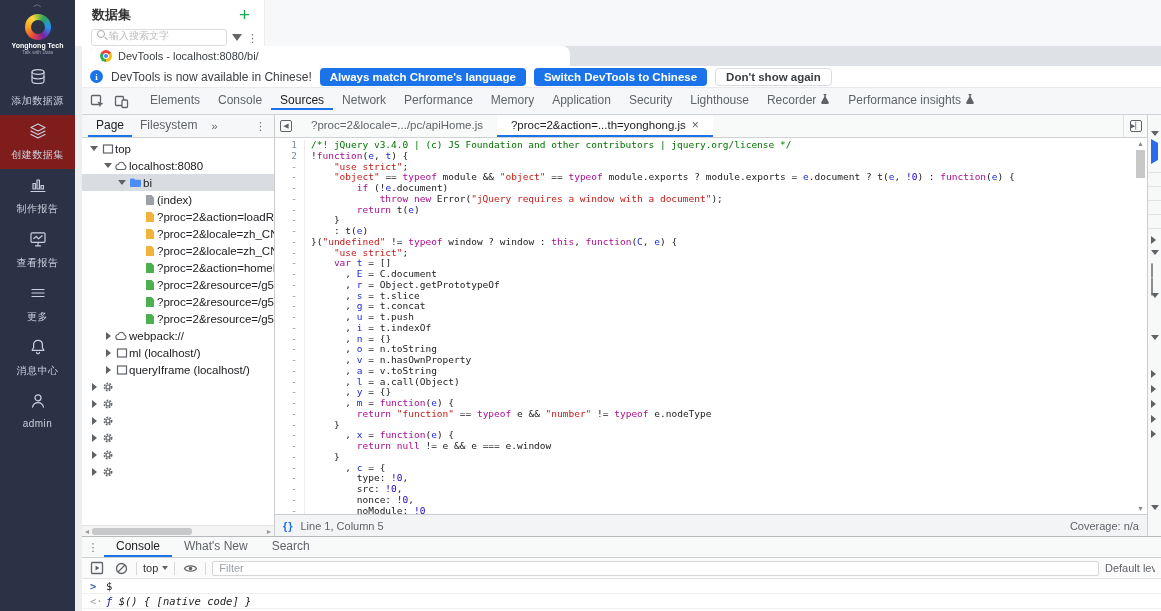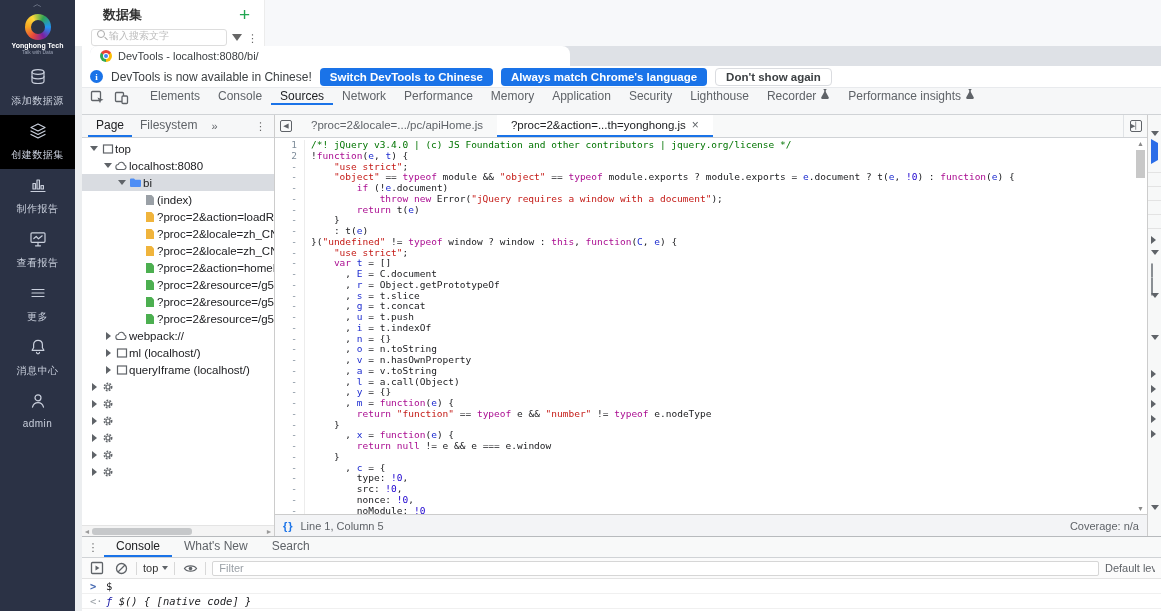--- a/index.html
+++ b/index.html
@@ -11,28 +11,28 @@
   .app-sidebar { position:absolute; left:0; top:0; width:75px; height:611px;
     background:#2b3245; color:#c9cfdc; display:flex; flex-direction:column; align-items:center; }
   .sb-chevron { height:10px; font-size:9px; color:#8e96a8; line-height:8px; }
   .sb-logo { margin-top:4px; margin-bottom:6px; text-align:center; }
   .logo-ring { width:26px; height:26px; border-radius:50%; margin:0 auto 2px;
     background:conic-gradient(from 210deg,#e8483a,#f6a623,#ffd93b,#31a354,#2196f3,#7b1fa2,#e8483a); position:relative; }
   .logo-ring::after { content:""; position:absolute; inset:6px; border-radius:50%; background:#2b3245; }
   .logo-title { font-size:7px; font-weight:bold; color:#fff; white-space:nowrap; }
   .logo-sub { font-size:5px; color:#9aa2b5; white-space:nowrap; }
   .sb-item { width:75px; padding:6px 0 7px; display:flex; flex-direction:column; align-items:center; gap:3px; cursor:pointer; }
-  .sb-item.sel { background:#000000; }
+  .sb-item.sel { background:#7f1d1d; }
   .sb-item svg { stroke:#c9cfdc; fill:none; stroke-width:1.2; stroke-linecap:round; stroke-linejoin:round; }
   .sb-label { font-size:10px; color:#c9cfdc; letter-spacing:.5px; }
 
   
   .app-top { position:absolute; left:75px; top:0; width:1086px; height:46px; background:#f7f8fa; }
   .dataset-panel { position:absolute; left:0; top:0; width:190px; height:46px; background:#fff; border-right:1px solid #ececec; }
-  .dp-titlebar { display:flex; align-items:center; padding:6px 14px 0 28px; }
+  .dp-titlebar { display:flex; align-items:center; padding:6px 14px 0 17px; }
   .dp-title { font-size:13px; color:#333; font-weight:bold; flex:1; }
   .dp-add { color:#21a651; font-size:19px; font-weight:400; line-height:14px; cursor:pointer; }
   .dp-searchrow { display:flex; align-items:center; padding:5px 6px 0 16px; gap:5px; }
   .dp-search { flex:1; height:17px; border:1px solid #ddd; border-radius:3px; display:flex; align-items:flex-start; padding:0 5px; gap:4px; background:#fff; }
   .dp-search input { border:none; outline:none; width:100%; font-size:10px; color:#333; }
   .dp-search input::placeholder { color:#bcbcbc; }
   .mag { width:8px; height:8px; border:1.2px solid #aaa; border-radius:50%; position:relative; flex:none; }
   .mag::after { content:""; position:absolute; width:4px; height:1.2px; background:#aaa; transform:rotate(45deg); left:6px; top:7px; }
   .funnel { width:0; height:0; border-left:5px solid transparent; border-right:5px solid transparent; border-top:7px solid #666; position:relative; }
   .vdots { color:#666; font-size:11px; line-height:10px; letter-spacing:0; cursor:pointer; }
@@ -47,21 +47,21 @@
   .chrome-icon::after { content:""; position:absolute; inset:4px; border-radius:50%; background:#4285f4; }
   .win-title { font-size:11px; color:#3c4043; white-space:nowrap; }
 
   .infobar { height:22px; background:#fff; border-bottom:1px solid #e8eaed; display:flex; align-items:center; gap:8px; padding:0 8px; flex:none; }
   .info-i { width:13px; height:13px; border-radius:50%; background:#1a73e8; color:#fff; font-size:9px; font-weight:bold;
     display:flex; align-items:center; justify-content:center; font-family:"Liberation Serif",serif; flex:none; }
   .info-msg { font-size:12px; color:#3c4043; }
   .btn-blue { background:#1a73e8; color:#fff; border:none; border-radius:4px; font-size:11.5px; font-weight:bold; height:18px; padding:0 10px; cursor:pointer; font-family:inherit; }
   .btn-ghost { background:#fff; color:#3c4043; border:1px solid #dadce0; border-radius:4px; font-size:11.5px; font-weight:bold; height:18px; padding:0 10px; cursor:pointer; font-family:inherit; }
 
-  .main-toolbar { height:27px; background:#f6f7f8; border-bottom:1px solid #d0d3d6; display:flex; align-items:flex-start; flex:none; }
+  .main-toolbar { height:27px; background:#f6f7f8; border-bottom:1px solid #d0d3d6; display:flex; align-items:center; flex:none; }
   .tb-icons { display:flex; align-items:center; gap:6px; padding:0 6px; }
   .tb-icon { width:18px; height:18px; display:flex; align-items:center; justify-content:center; cursor:pointer; }
   .tb-sep { width:1px; background:#d0d3d6; margin:4px 2px; }
   .tool-tab { display:flex; align-items:center; gap:4px; padding:0 9px; font-size:12px; color:#5f6368; cursor:pointer; border-bottom:2px solid transparent; }
   .tool-tab.sel { color:#202124; border-bottom-color:#1a73e8; }
   .flask { display:inline-block; }
 
   .sources-body { flex:1; display:flex; min-height:0; }
 
   
@@ -233,22 +233,22 @@
     <div class="win-strip">
       <div class="win-tab">
         <span class="chrome-icon"></span>
         <span class="win-title">DevTools - localhost:8080/bi/</span>
       </div>
     </div>
 
     <div class="infobar">
       <span class="info-i">i</span>
       <span class="info-msg">DevTools is now available in Chinese!</span>
+      <button class="btn-blue">Always match Chrome's language</button>
       <button class="btn-blue">Switch DevTools to Chinese</button>
-      <button class="btn-blue">Always match Chrome's language</button>
       <button class="btn-ghost">Don't show again</button>
     </div>
 
     <div class="main-toolbar">
       <div class="tb-icons">
         <span class="tb-icon">
           <svg width="15" height="15" viewBox="0 0 15 15">
               <rect x="1.5" y="1.5" width="9" height="9" rx="1" fill="none" stroke="#5f6368" stroke-width="1.3"></rect>
               <path d="M7.5 7.5l6 2.2-2.5 1 -1 2.5z" fill="#5f6368"></path>
             </svg>

